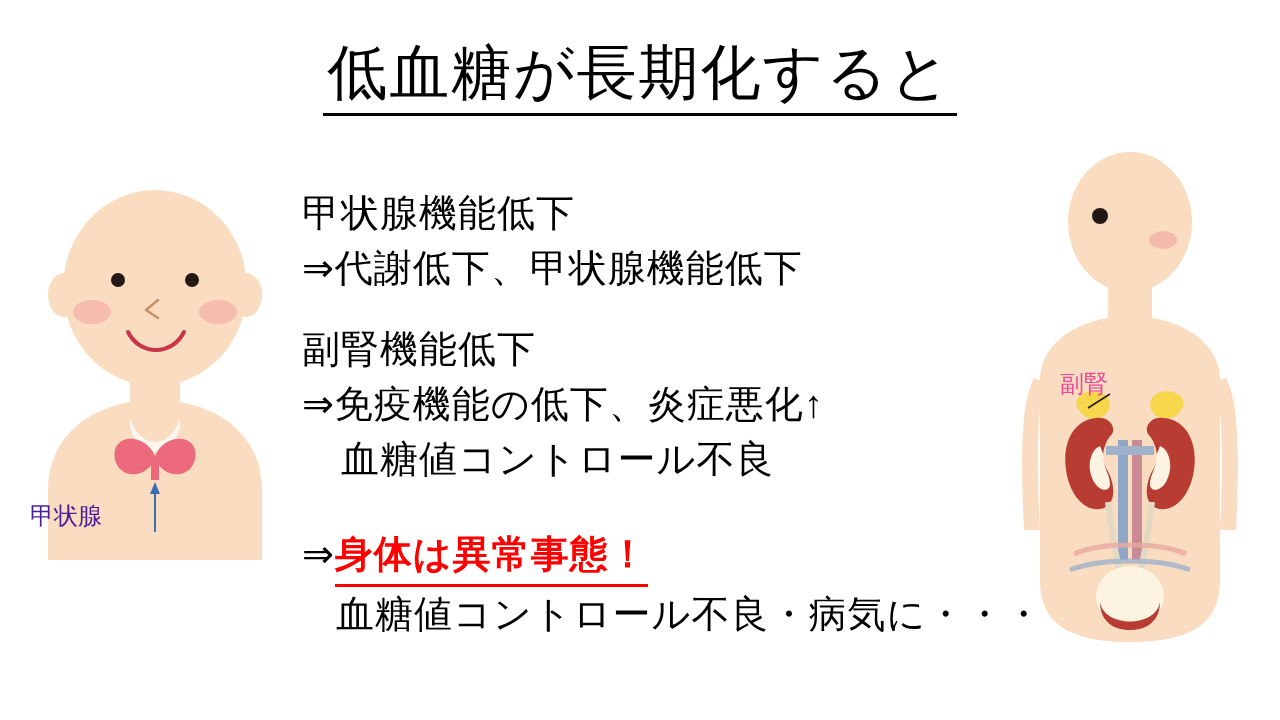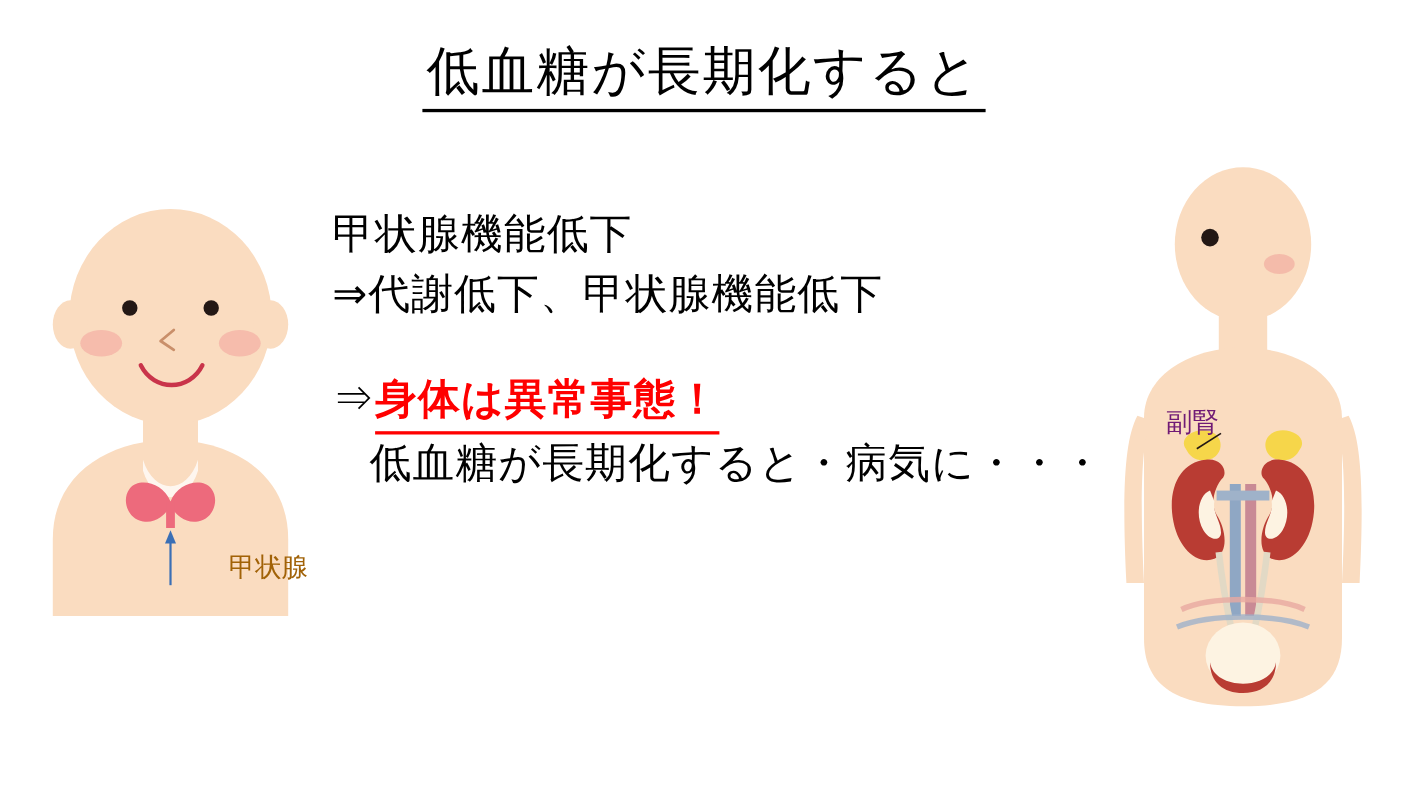--- a/index.html
+++ b/index.html
@@ -20,21 +20,21 @@
     height: 720px;
   }
 
   
   .title {
     position: absolute;
     top: 38px;
     left: 0;
     width: 1280px;
     text-align: center;
-    font-size: 48px;
+    font-size: 60px;
     line-height: 1.15;
     color: #000000;
     letter-spacing: 2px;
     font-weight: 400;
   }
   .title .title-text {
     border-bottom: 3px solid #000000;
     padding: 0 4px 6px 4px;
     display: inline-block;
   }
@@ -70,55 +70,54 @@
     border-bottom: 3px solid #ff0000;
     display: inline-block;
     padding-bottom: 1px;
   }
   .alert-arrow {
     color: #000000;
     font-weight: normal;
   }
   .para-alert {
     margin-top: 40px;
-    font-family: Liberation Serif, serif;
   }
 
   
   .fig-left {
     position: absolute;
     left: 30px;
     top: 160px;
     width: 250px;
     height: 400px;
   }
   .fig-left-caption {
     position: absolute;
     left: 30px;
     top: 500px;
     width: 250px;
-    text-align: right;
+    text-align: left;
     font-size: 24px;
-    color: #a16207;
+    color: #4c1d95;
   }
 
   
   .fig-right {
     position: absolute;
     left: 1000px;
     top: 150px;
     width: 260px;
     height: 510px;
   }
   .fig-right-caption {
     position: absolute;
     left: 1060px;
     top: 368px;
     font-size: 24px;
-    color: #701a75;
+    color: #ec4899;
   }
 </style>
 </head>
 <body>
 
 <div class="slide">
 
   <div class="title">
     <span class="title-text">低血糖が長期化すると</span>
   </div>
@@ -203,21 +202,26 @@
   </div>
   <div class="fig-right-caption">副腎</div>
 
   <div class="body-block">
 
     <div class="para">
       <div class="line">甲状腺機能低下</div>
       <div class="line">⇒代謝低下、甲状腺機能低下</div>
     </div>
 
+    <div class="para">
+      <div class="line">副腎機能低下</div>
+      <div class="line">⇒免疫機能の低下、炎症悪化↑</div>
+      <div class="line">　血糖値コントロール不良</div>
+    </div>
 
     <div class="para para-alert">
       <div class="line alert-line"><span class="alert-arrow">⇒</span><span class="alert-underline">身体は異常事態！</span></div>
-      <div class="line indent">低血糖が長期化すると・病気に・・・</div>
+      <div class="line indent">血糖値コントロール不良・病気に・・・</div>
     </div>
 
   </div>
 
 </div>
 
 </body></html>

